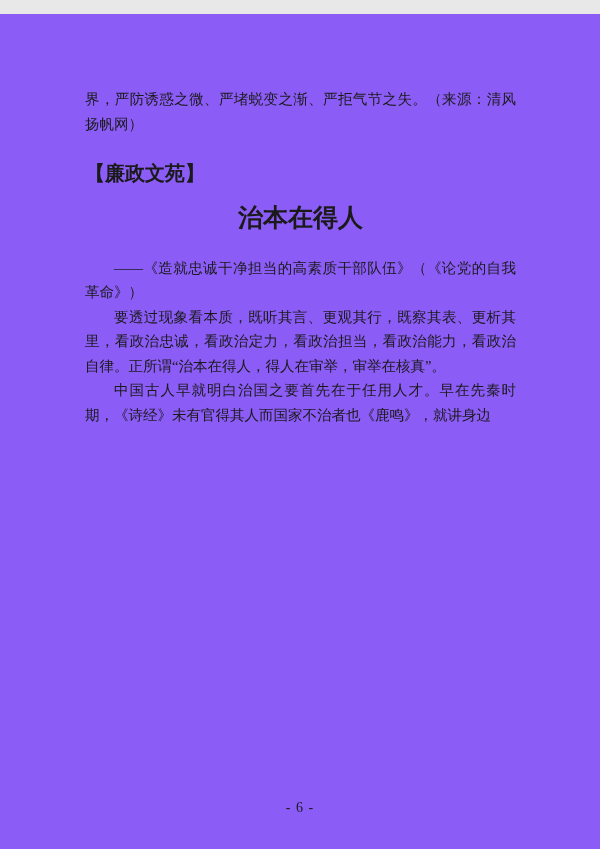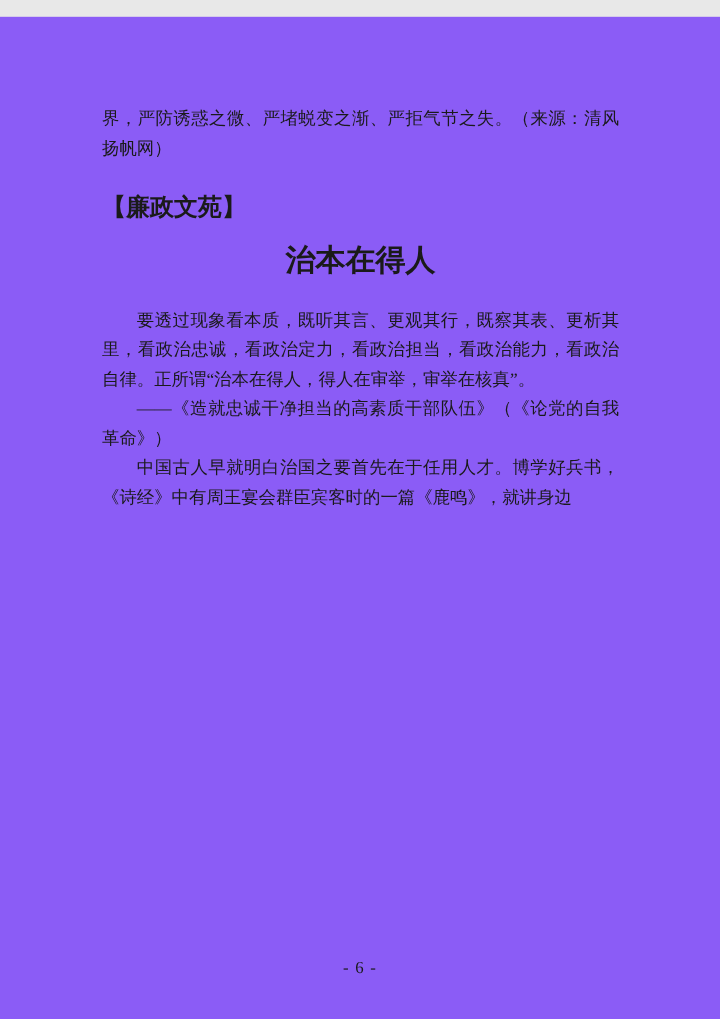--- a/index.html
+++ b/index.html
@@ -66,20 +66,20 @@
 
 <div class="page">
   <div class="content">
     <p class="body-text">界，严防诱惑之微、严堵蜕变之渐、严拒气节之失。（来源：清风扬帆网）</p>
 
     <p class="section-header">【廉政文苑】</p>
 
     <h1 class="article-title">治本在得人</h1>
 
     <div class="article-body">
+      <p class="body-text indent">——《造就忠诚干净担当的高素质干部队伍》（《论党的自我革命》）</p>
       <p class="body-text indent">要透过现象看本质，既听其言、更观其行，既察其表、更析其里，看政治忠诚，看政治定力，看政治担当，看政治能力，看政治自律。正所谓“治本在得人，得人在审举，审举在核真”。</p>
-      <p class="body-text indent">——《造就忠诚干净担当的高素质干部队伍》（《论党的自我革命》）</p>
-      <p class="body-text indent">中国古人早就明白治国之要首先在于任用人才。博学好兵书，《诗经》中有周王宴会群臣宾客时的一篇《鹿鸣》，就讲身边</p>
+      <p class="body-text indent">中国古人早就明白治国之要首先在于任用人才。早在先秦时期，《诗经》未有官得其人而国家不治者也《鹿鸣》，就讲身边</p>
     </div>
   </div>
 
   <div class="footer">- 6 -</div>
 </div>
 
 </body></html>

